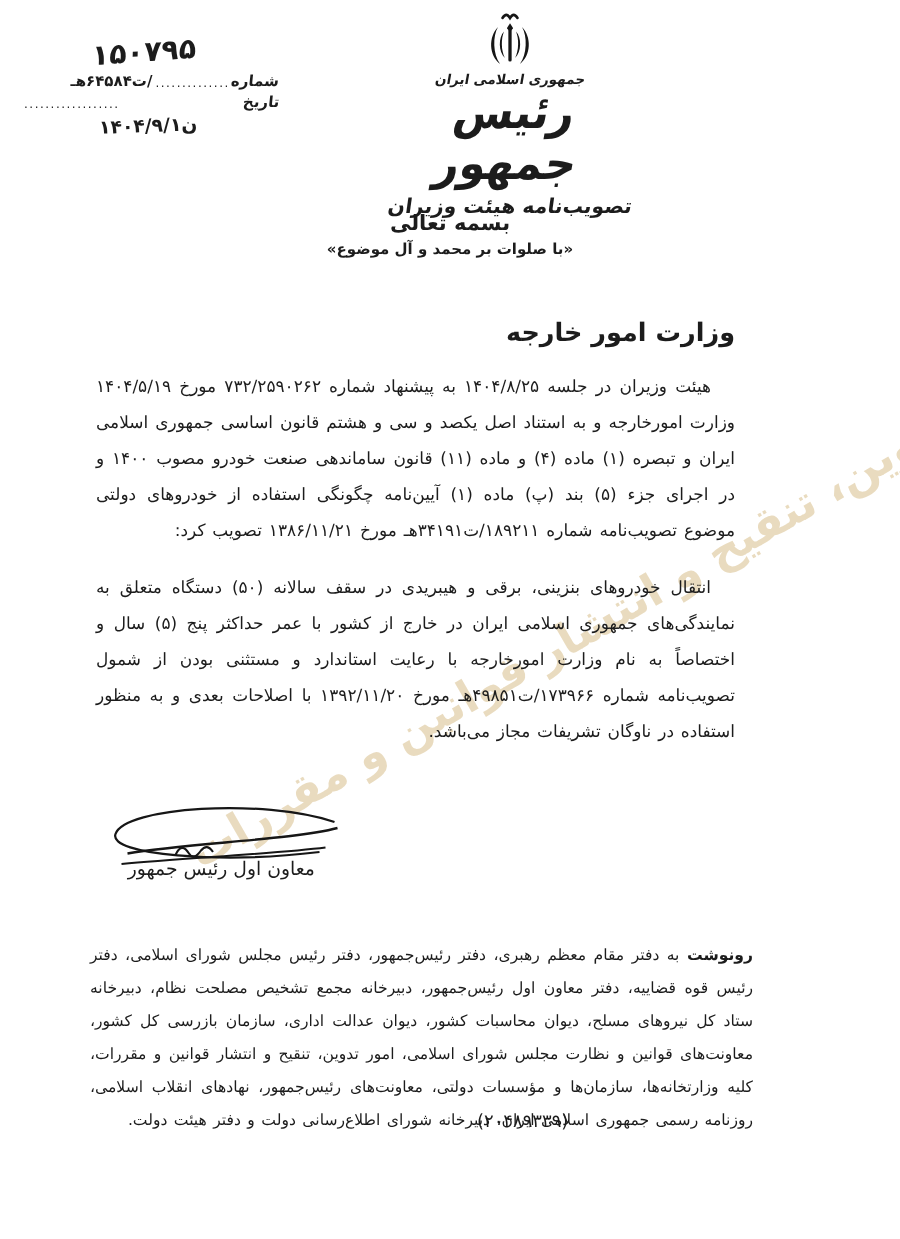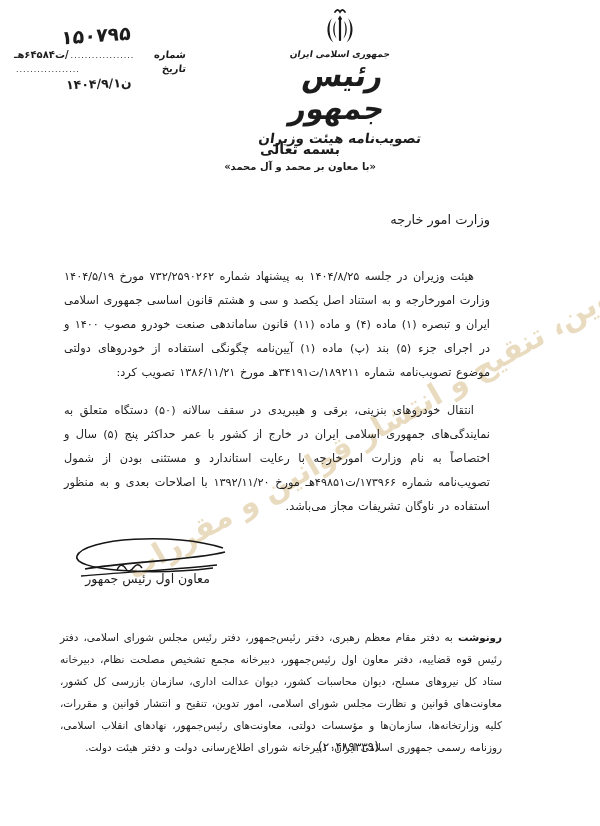--- a/index.html
+++ b/index.html
@@ -13,42 +13,42 @@
   }
   
   .stamp{position:absolute;top:24px;left:14px;width:172px;direction:rtl;font-size:10px;color:#1c1c1c;}
   .hand-number{
     text-align:center;font-size:19px;font-weight:bold;letter-spacing:4px;
     transform:rotate(-4deg) skewX(-6deg);direction:ltr;margin-right:8px;margin-bottom:1px;
   }
   .stamp-row{display:flex;direction:rtl;align-items:flex-end;margin-top:3px;}
   .stamp-row .lbl{font-size:10px;font-weight:bold;white-space:nowrap;transform:skewX(-6deg);}
   .stamp-row .dots{flex:1;overflow:hidden;font-size:8px;letter-spacing:1px;color:#222;white-space:nowrap;direction:ltr;text-align:left;padding:0 2px;}
-  .stamp-row .suffix{font-size:10px;font-weight:bold;white-space:nowrap;}
+  .stamp-row .suffix{font-size:10px;font-weight:bold;white-space:nowrap;margin-left:33px;}
   .hand-date{
     direction:rtl;text-align:left;font-size:12.5px;font-weight:bold;
     transform:rotate(-2deg);margin-top:2px;padding-left:52px;white-space:nowrap;
   }
   .hand-date .mark{margin-right:6px;}
   
   .letterhead{position:absolute;top:6px;left:250px;width:180px;text-align:center;direction:rtl;}
   .emblem{display:block;margin:0 auto;}
   .country{font-size:9px;font-weight:bold;transform:skewX(-10deg);margin-top:1px;}
   .office{
     font-size:29px;font-weight:bold;line-height:1.1;margin-top:2px;
     transform:skewX(-10deg) scaleY(1.05);letter-spacing:-1px;
   }
   .doctype{font-size:13.5px;font-weight:bold;margin-top:5px;transform:skewX(-8deg);}
   
   .invocation{position:absolute;top:141px;left:190px;width:220px;text-align:center;direction:rtl;}
   .invocation .l1{font-size:14px;font-weight:bold;}
   .invocation .l2{font-size:10px;font-weight:bold;margin-top:4px;}
   
   .body-block{position:absolute;top:212px;right:110px;width:426px;direction:rtl;z-index:2;}
-  .addressee{font-size:13px;font-weight:normal;text-align:right;margin:0 0 38px 0;}
+  .addressee{font-size:17px;font-weight:bold;text-align:right;margin:0 0 14px 0;}
   .para{
     font-size:11.3px;line-height:24px;text-align:justify;margin:4px 0 14px 0;
     text-indent:16px;word-spacing:1px;
   }
   
   .sig{position:absolute;top:544px;right:360px;width:185px;text-align:center;direction:rtl;z-index:3;}
   .sig .name{font-size:13px;font-weight:bold;}
   .sig .title{font-size:12.5px;font-weight:normal;margin-top:27px;}
   .sig .scribble{position:absolute;top:-8px;left:0px;pointer-events:none;}
   
@@ -98,21 +98,21 @@
       <path d="M9 12 C2.6 18.4 2.8 31 10.4 36.6 C5.6 30.4 5.4 17.8 9 12 Z" fill="#161616"></path>
       <path d="M25 12 C31.4 18.4 31.2 31 23.6 36.6 C28.4 30.4 28.6 17.8 25 12 Z" fill="#161616"></path>
     </svg>
     <div class="country">جمهوری اسلامی ایران</div>
     <div class="office">رئیس جمهور</div>
     <div class="doctype">تصویب‌نامه هیئت وزیران</div>
   </div>
 
   <div class="invocation">
     <div class="l1">بسمه تعالی</div>
-    <div class="l2">«با معاون بر محمد و آل محمد»</div>
+    <div class="l2">«با صلوات بر محمد و آل موضوع»</div>
   </div>
 
   <div class="body-block">
     <h2 class="addressee">وزارت امور خارجه</h2>
     <p class="para">هیئت وزیران در جلسه ۱۴۰۴/۸/۲۵ به پیشنهاد شماره ۷۳۲/۲۵۹۰۲۶۲ مورخ ۱۴۰۴/۵/۱۹ وزارت امورخارجه و به استناد اصل یکصد و سی و هشتم قانون اساسی جمهوری اسلامی ایران و تبصره (۱) ماده (۴) و ماده (۱۱) قانون ساماندهی صنعت خودرو مصوب ۱۴۰۰ و در اجرای جزء (۵) بند (پ) ماده (۱) آیین‌نامه چگونگی استفاده از خودروهای دولتی موضوع تصویب‌نامه شماره ۱۸۹۲۱۱/ت۳۴۱۹۱هـ مورخ ۱۳۸۶/۱۱/۲۱ تصویب کرد:</p>
     <p class="para">انتقال خودروهای بنزینی، برقی و هیبریدی در سقف سالانه (۵۰) دستگاه متعلق به نمایندگی‌های جمهوری اسلامی ایران در خارج از کشور با عمر حداکثر پنج (۵) سال و اختصاصاً به نام وزارت امورخارجه با رعایت استاندارد و مستثنی بودن از شمول تصویب‌نامه شماره ۱۷۳۹۶۶/ت۴۹۸۵۱هـ مورخ ۱۳۹۲/۱۱/۲۰ با اصلاحات بعدی و به منظور استفاده در ناوگان تشریفات مجاز می‌باشد.</p>
   </div>
 
   <div class="sig">
     <svg class="scribble" width="185" height="62" viewBox="0 0 185 62" aria-hidden="true">

